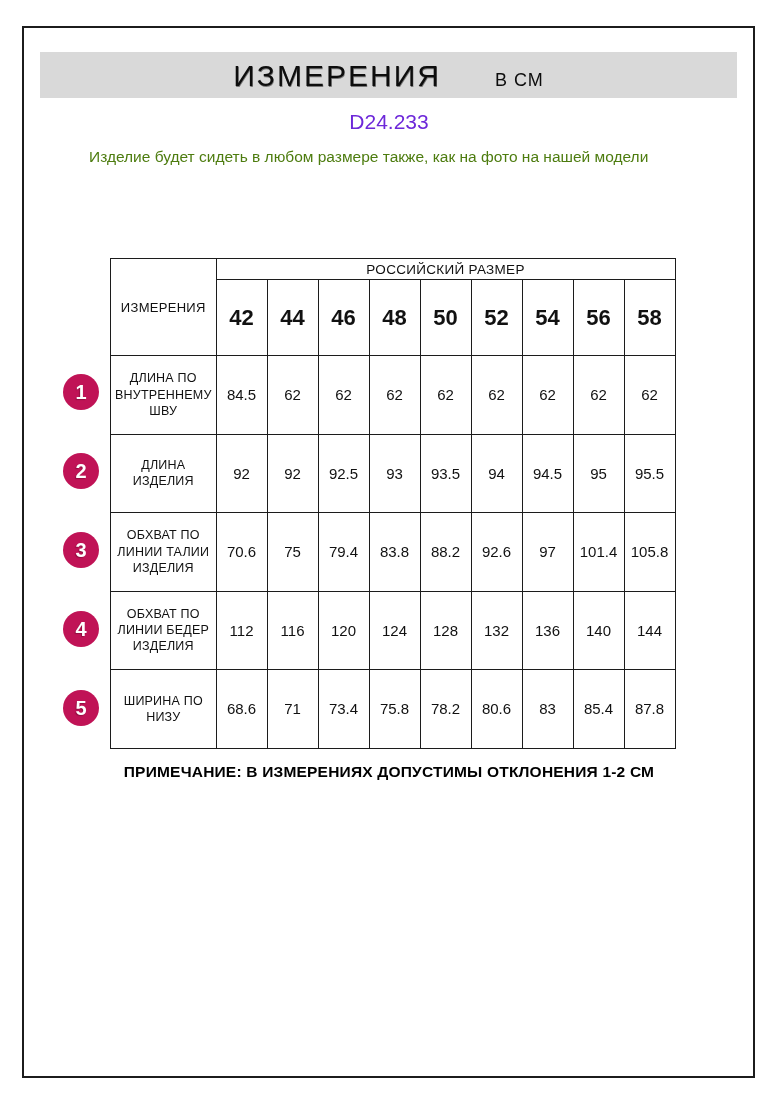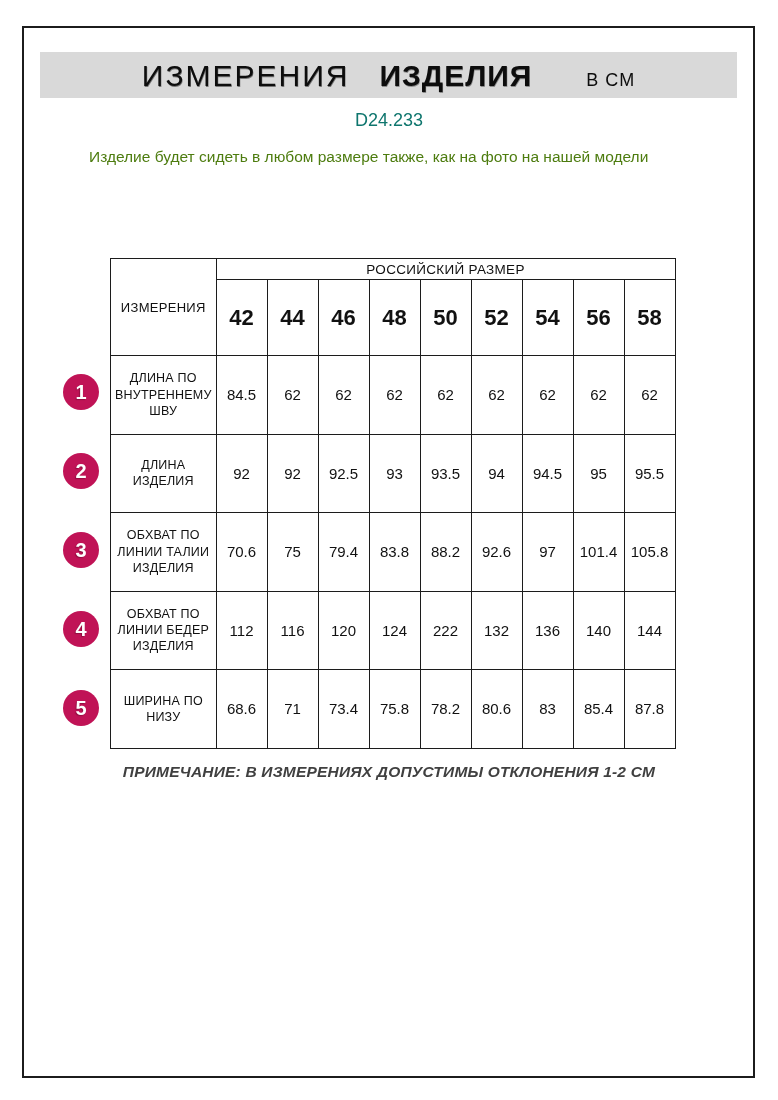--- a/index.html
+++ b/index.html
@@ -47,22 +47,22 @@
     font-weight: 400;
     margin-left: 54px;
     letter-spacing: 1px;
     color: #0d0d0d;
   }
   .product-code {
     position: absolute;
     left: 0; top: 110px;
     width: 778px;
     text-align: center;
-    font-size: 18px;
-    color: #0f766e;
+    font-size: 21px;
+    color: #6d28d9;
   }
   .subtitle {
     position: absolute;
     left: 89px; top: 145px;
     width: 600px;
     font-size: 15.5px;
     line-height: 1.5;
     color: #4d7c0f;
   }
   table.size-table {
@@ -104,36 +104,34 @@
     font-weight: 700;
     text-shadow: -1px 1px 1px rgba(0,0,0,0.25);
   }
   .note {
     position: absolute;
     left: 0; top: 763px;
     width: 778px;
     text-align: center;
     font-size: 15.5px;
     font-weight: 700;
-    color: #404040;
+    color: #000000;
     letter-spacing: 0.2px;
-    font-style: italic;
   }
 </style>
 </head>
 <body>
 
 <div class="sheet">
 
   <div class="frame"></div>
 
   <div class="band" style="background: rgb(217, 217, 217);">
     <div class="band-inner">
       <span class="band-title-main">ИЗМЕРЕНИЯ</span>
-      <span class="band-title-secondary">ИЗДЕЛИЯ</span>
       <span class="band-title-unit">В СМ</span>
     </div>
   </div>
 
   <div class="product-code">D24.233</div>
 
   <div class="subtitle">Изделие будет сидеть в любом размере также, как на фото на нашей модели</div>
 
   <table class="size-table">
     <colgroup>
@@ -199,21 +197,21 @@
           <td class="cell-value">97</td>
           <td class="cell-value">101.4</td>
           <td class="cell-value">105.8</td>
         </tr>
         <tr class="data-row">
           <td class="cell-label">ОБХВАТ ПО ЛИНИИ БЕДЕР ИЗДЕЛИЯ</td>
           <td class="cell-value">112</td>
           <td class="cell-value">116</td>
           <td class="cell-value">120</td>
           <td class="cell-value">124</td>
-          <td class="cell-value">222</td>
+          <td class="cell-value">128</td>
           <td class="cell-value">132</td>
           <td class="cell-value">136</td>
           <td class="cell-value">140</td>
           <td class="cell-value">144</td>
         </tr>
         <tr class="data-row">
           <td class="cell-label">ШИРИНА ПО НИЗУ</td>
           <td class="cell-value">68.6</td>
           <td class="cell-value">71</td>
           <td class="cell-value">73.4</td>

